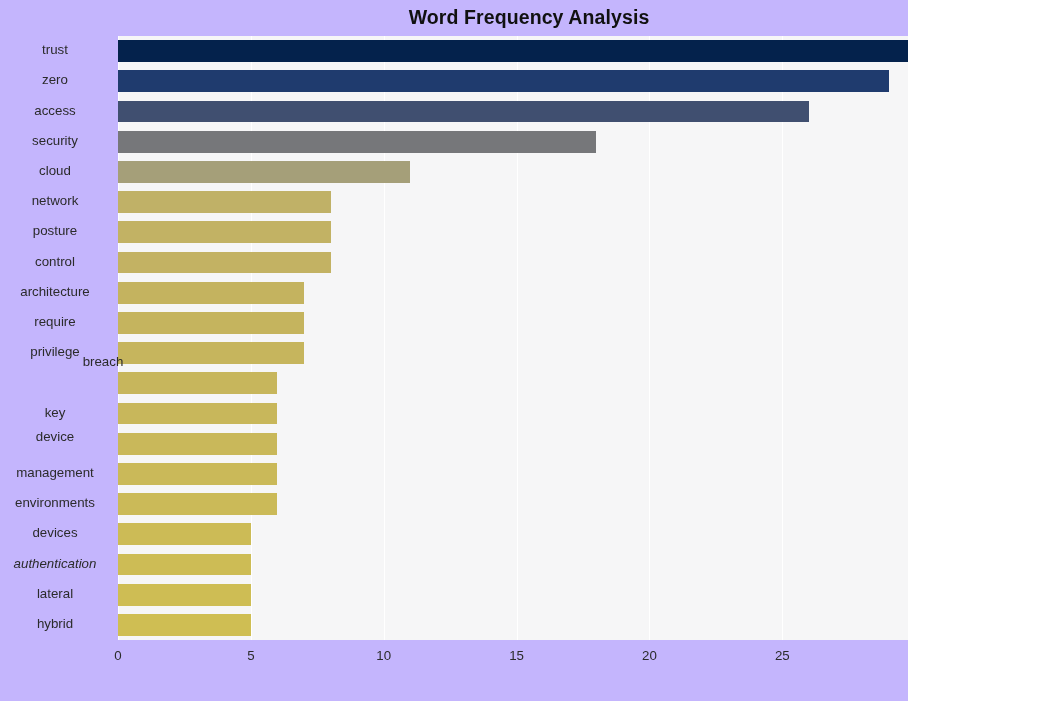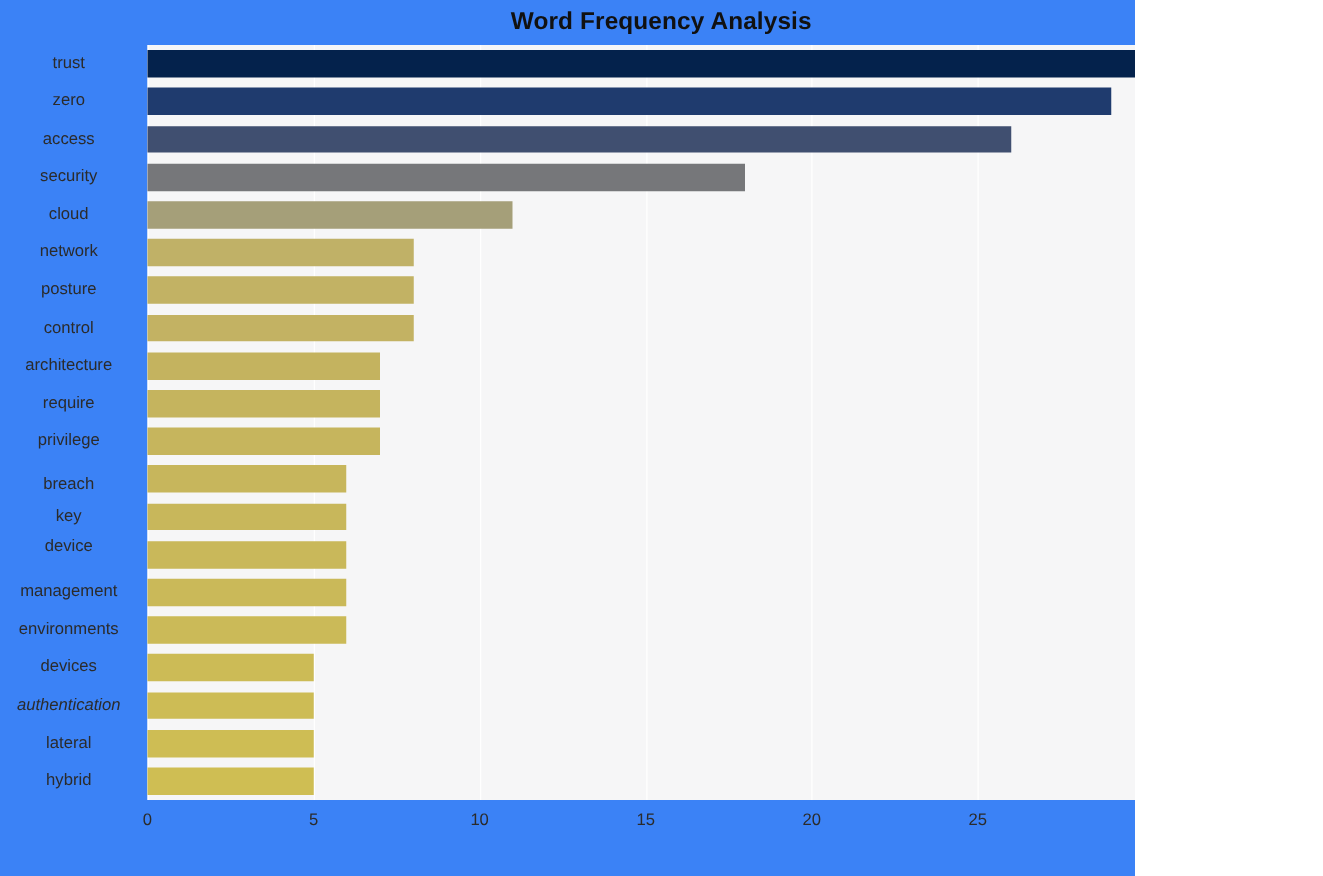--- a/index.html
+++ b/index.html
@@ -6,21 +6,21 @@
   html, body {
     margin: 0; padding: 0;
     width: 1058px; height: 701px;
     background: #ffffff;
     font-family: "Liberation Sans", sans-serif;
   }
   #figure {
     position: relative;
     width: 908px;
     height: 701px;
-    background: #3b82f6;
+    background: #c4b5fd;
     overflow: hidden;
   }
   #chart-title {
     position: absolute;
     left: 0; top: 6px;
     width: 1058px;
     text-align: center;
     font-size: 19.5px;
     font-weight: bold;
     color: #111111;
@@ -181,21 +181,21 @@
       <div class="ylabel" style="top: 36.3px;">zero</div>
       <div class="ylabel" style="top: 66.5px;">access</div>
       <div class="ylabel" style="top: 96.7px;">security</div>
       <div class="ylabel" style="top: 126.9px;">cloud</div>
       <div class="ylabel" style="top: 157.1px;">network</div>
       <div class="ylabel" style="top: 187.3px;">posture</div>
       <div class="ylabel" style="top: 217.5px;">control</div>
       <div class="ylabel" style="top: 247.7px;">architecture</div>
       <div class="ylabel" style="top: 277.9px;">require</div>
       <div class="ylabel" style="top: 308.1px;">privilege</div>
-      <div class="ylabel" style="top: 343px;">breach</div>
+      <div class="ylabel" style="top: 318px; margin-left: 48px;">breach</div>
       <div class="ylabel" style="top: 368.5px;">key</div>
       <div class="ylabel" style="top: 393px;">device</div>
       <div class="ylabel" style="top: 428.9px;">management</div>
       <div class="ylabel" style="top: 459.1px;">environments</div>
       <div class="ylabel" style="top: 489.3px;">devices</div>
       <div class="ylabel" style="top: 519.5px; font-style: italic;">authentication</div>
       <div class="ylabel" style="top: 549.7px;">lateral</div>
       <div class="ylabel" style="top: 579.9px;">hybrid</div>
     </div>
 

